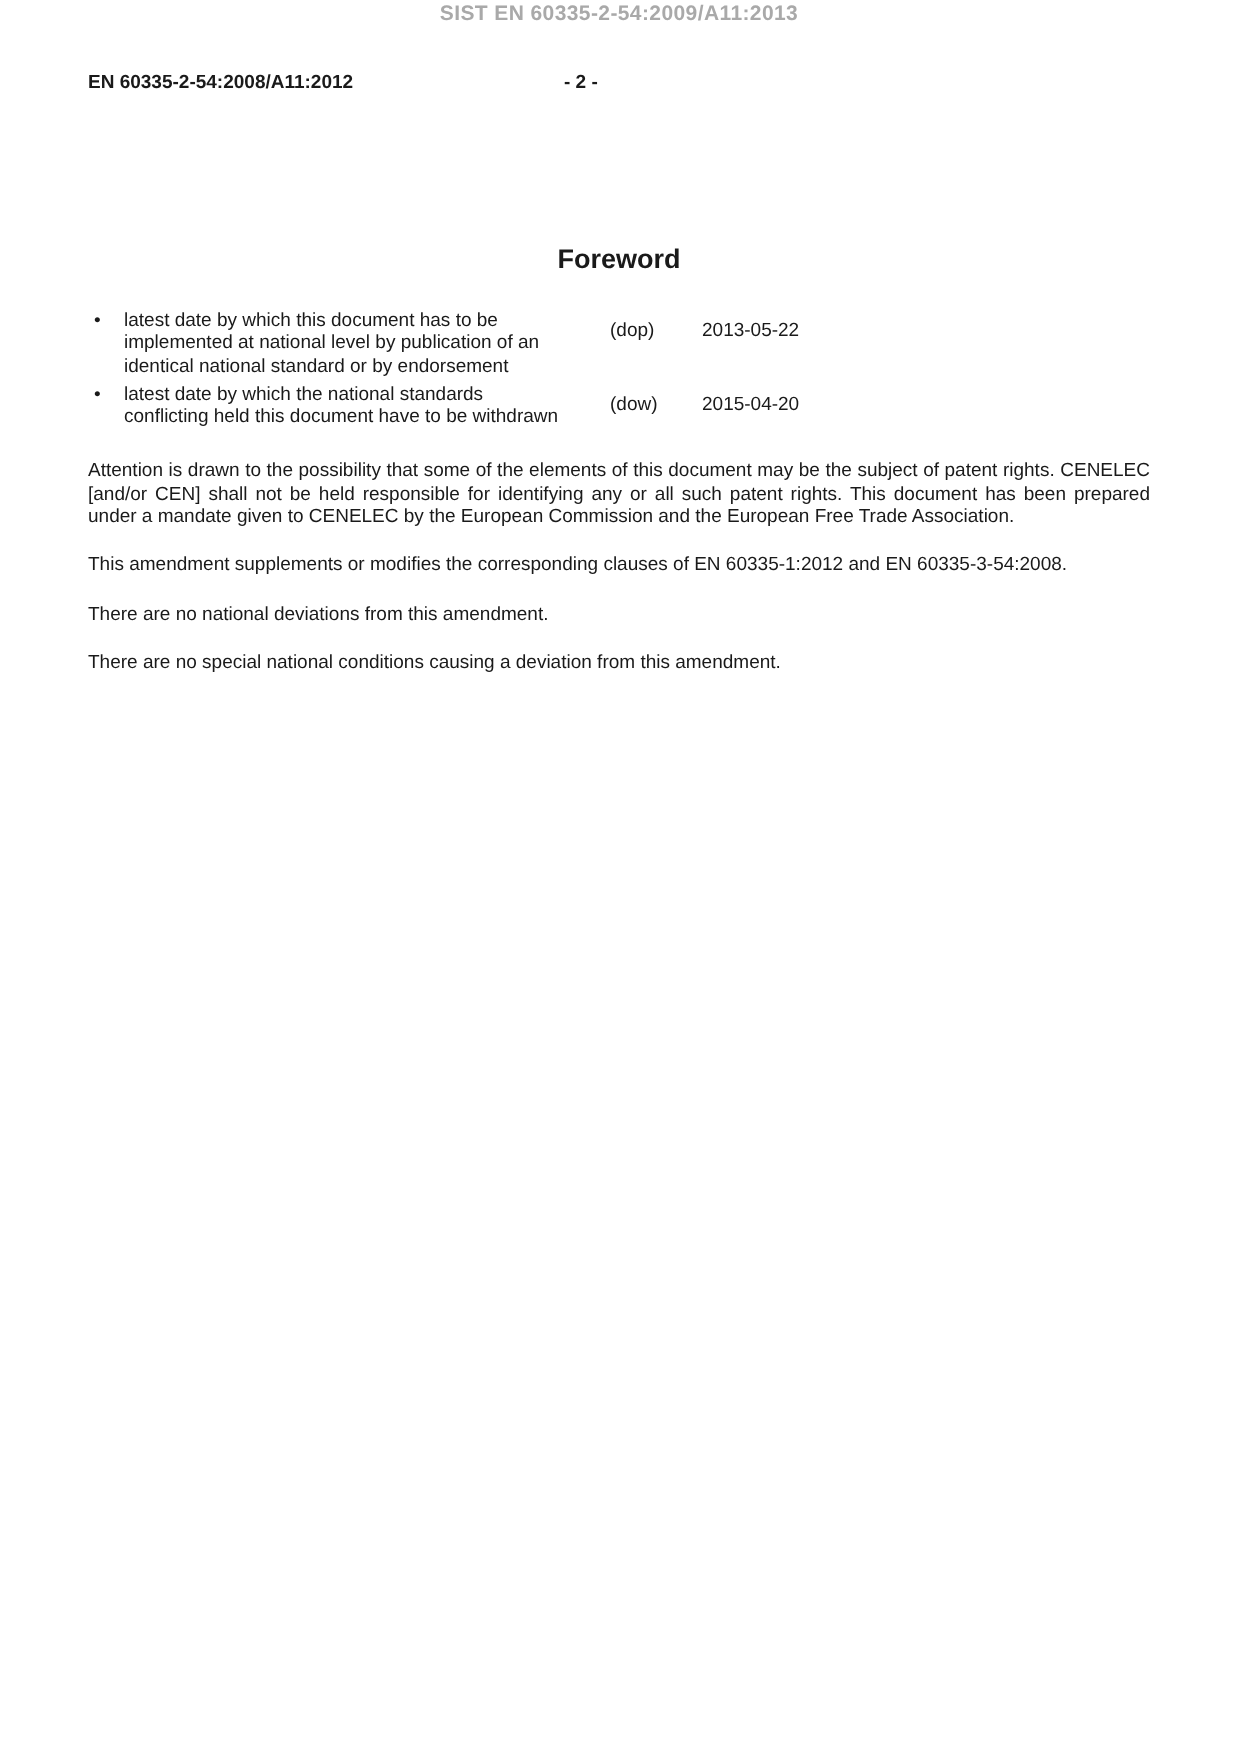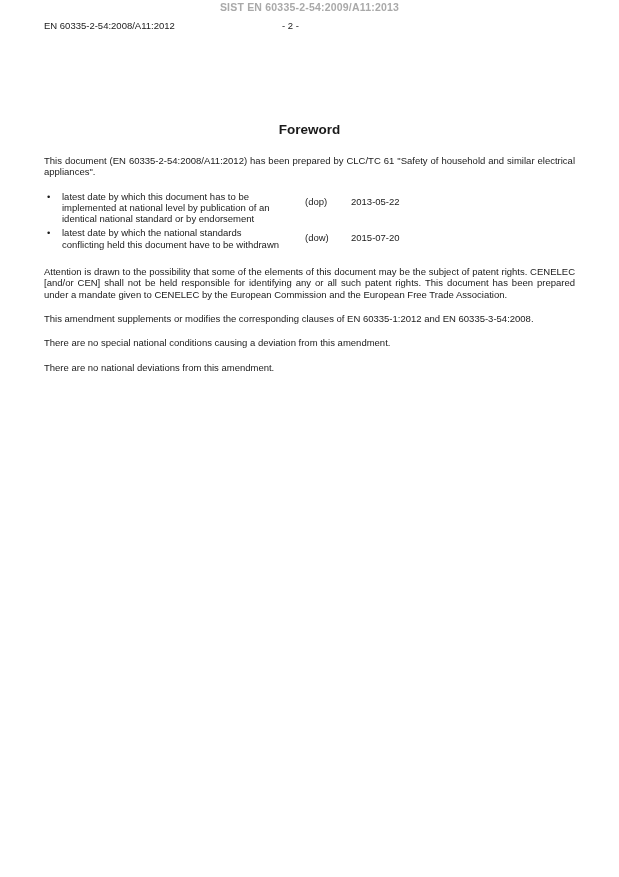--- a/index.html
+++ b/index.html
@@ -26,25 +26,26 @@
     left: 0;
     width: 100%;
     text-align: center;
     font-size: 10.5px;
     font-weight: bold;
     color: #a9a9a9;
     letter-spacing: 0.2px;
   }
   .running-header {
     position: absolute;
-    top: 20px;
+    top: 36px;
     left: 44px;
     right: 44px;
     height: 12px;
     font-size: 9.5px;
+    font-weight: bold;
   }
   .hdr-left {
     position: absolute;
     left: 0;
     top: 0;
   }
   .hdr-page {
     position: absolute;
     left: 238px;
     top: 0;
@@ -113,42 +114,41 @@
 
   <div class="running-header">
     <span class="hdr-left">EN 60335-2-54:2008/A11:2012</span>
     <span class="hdr-page">- 2 -</span>
   </div>
 
   <h1 class="title">Foreword</h1>
 
   <div class="content">
 
-    <p class="para justify">This document (EN 60335-2-54:2008/A11:2012) has been prepared by CLC/TC 61 "Safety of household and similar electrical appliances".</p>
 
 
     <div class="dates-list">
 
       <div class="date-row">
         <div class="bullet-text">latest date by which this document has to be implemented at national level by publication of an identical national standard or by endorsement</div>
         <div class="abbr">(dop)</div>
         <div class="date-val">2013-05-22</div>
       </div>
 
       <div class="date-row">
         <div class="bullet-text">latest date by which the national standards conflicting held this document have to be withdrawn</div>
         <div class="abbr">(dow)</div>
-        <div class="date-val">2015-07-20</div>
+        <div class="date-val">2015-04-20</div>
       </div>
 
     </div>
 
     <p class="para justify">Attention is drawn to the possibility that some of the elements of this document may be the subject of patent rights. CENELEC [and/or CEN] shall not be held responsible for identifying any or all such patent rights. This document has been prepared under a mandate given to CENELEC by the European Commission and the European Free Trade Association.</p>
 
     <p class="para justify">This amendment supplements or modifies the corresponding clauses of EN 60335-1:2012 and EN 60335-3-54:2008.</p>
 
+    <p class="para">There are no national deviations from this amendment.</p>
+
     <p class="para">There are no special national conditions causing a deviation from this amendment.</p>
-
-    <p class="para">There are no national deviations from this amendment.</p>
 
   </div>
 
 </div>
 
 </body></html>

